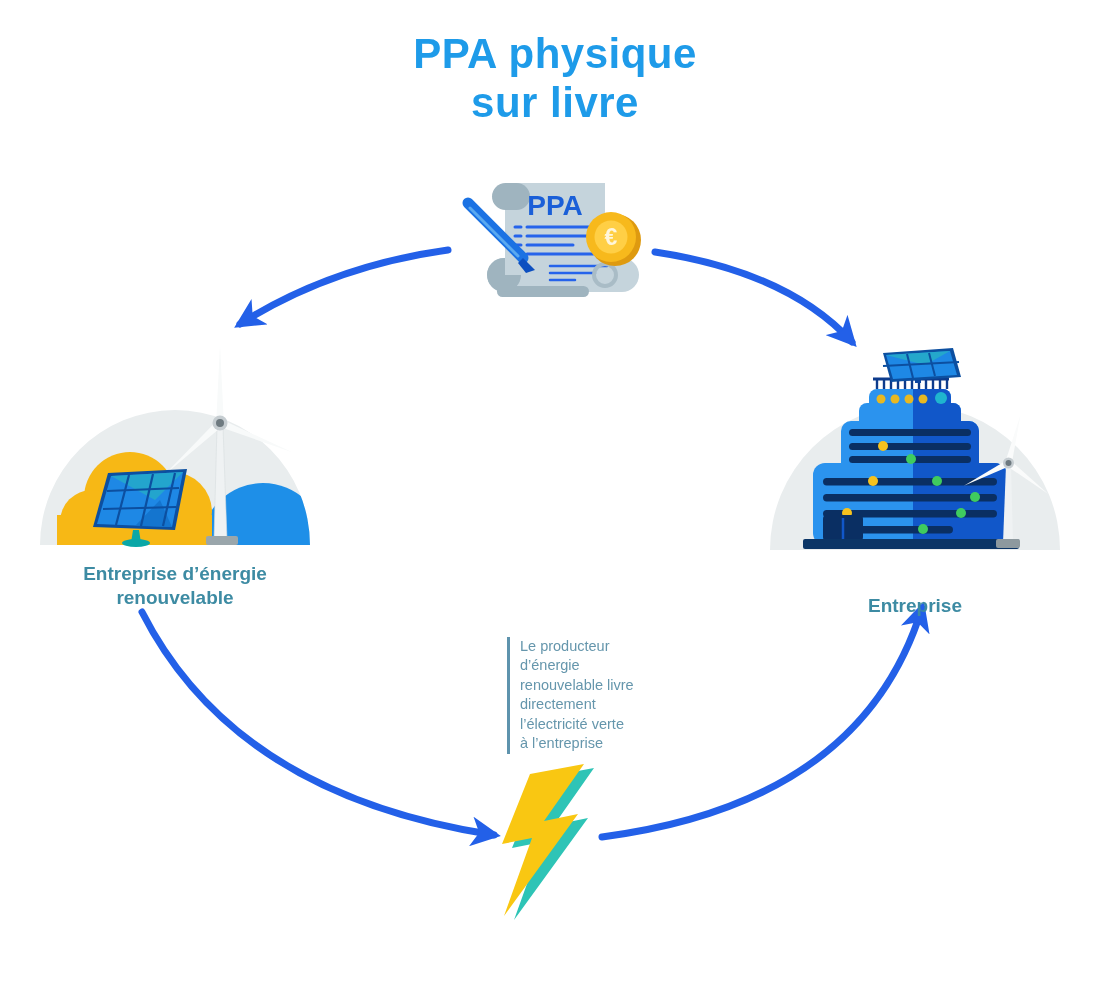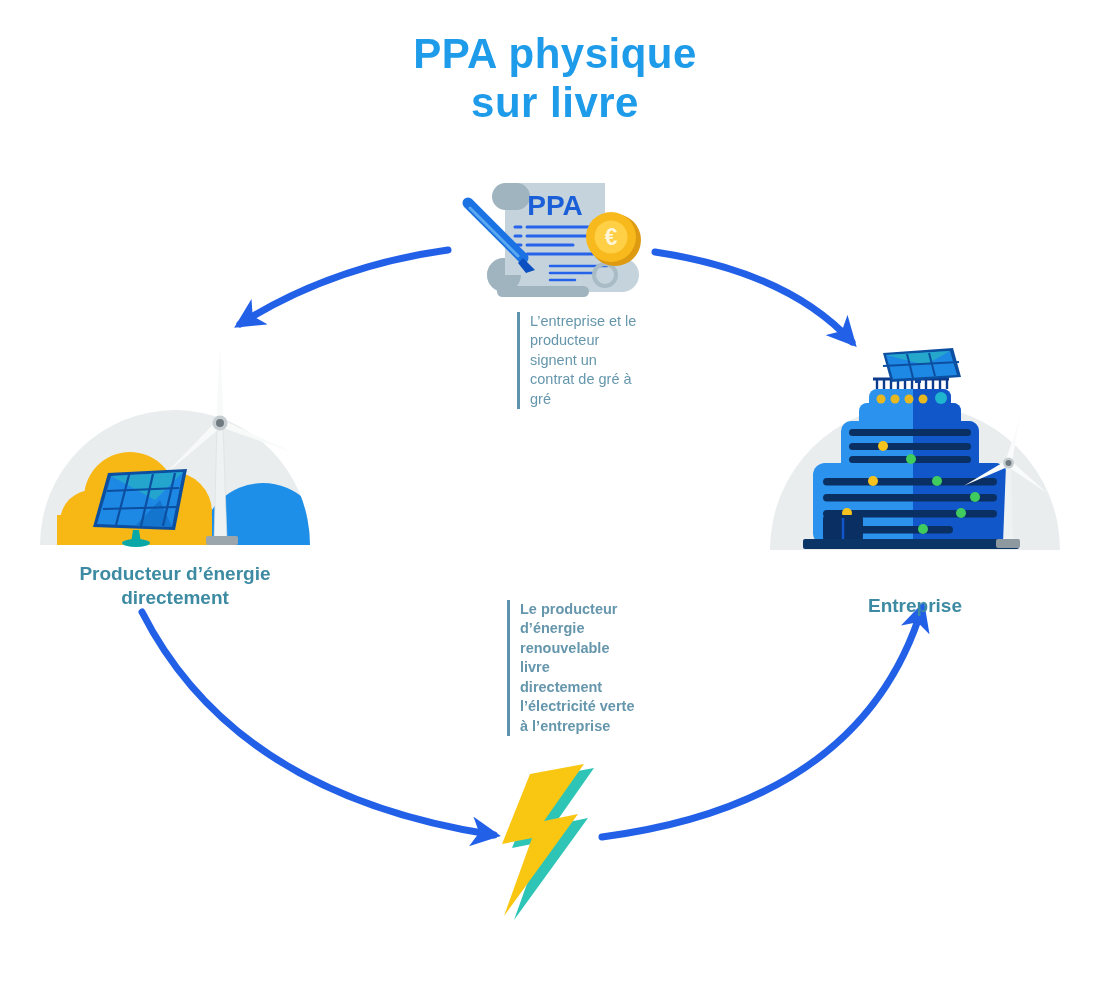--- a/index.html
+++ b/index.html
@@ -35,21 +35,21 @@
   .caption {
     position: absolute;
     z-index: 3;
     border-left: 3px solid #5E93AD;
     padding-left: 10px;
     color: #6596AC;
     font-size: 14.5px;
     line-height: 1.34;
   }
   .caption-contract { top: 312px; left: 517px; width: 122px; }
-  .caption-delivery { top: 600px; left: 507px; width: 128px; font-weight: bold; }
+  .caption-delivery { top: 637px; left: 507px; width: 128px; }
   .node-label {
     position: absolute;
     z-index: 3;
     text-align: center;
     color: #3D8BA3;
     font-weight: 700;
     font-size: 19px;
     line-height: 1.25;
   }
   .label-producer { top: 562px; left: 65px; width: 220px; }
@@ -112,21 +112,20 @@
     </g>
 
     <g>
       <circle cx="160" cy="75" r="26" fill="#DE9A10"></circle>
       <circle cx="156" cy="72" r="25" fill="#F7B91C"></circle>
       <circle cx="156" cy="72" r="16.5" fill="#FFCF45"></circle>
       <text x="156" y="80" text-anchor="middle" font-size="23" font-weight="bold" font-family="Liberation Sans, sans-serif" fill="#FFF6DC">€</text>
     </g>
   </svg>
 
-  <div class="caption caption-contract">L’entreprise et le producteur signent un contrat de gré à gré</div>
 
   <svg class="art" style="left:35px; top:340px;" width="280" height="212" viewBox="0 0 280 212">
     <defs>
       <clipPath id="pdome">
           <path d="M 5 205 A 135 135 0 0 1 275 205 Z"></path>
         </clipPath>
     </defs>
     <path d="M 5 205 A 135 135 0 0 1 275 205 Z" fill="#E9EDEE"></path>
     <g clip-path="url(#pdome)">
       <circle cx="228" cy="205" r="62" fill="#1E8FE8"></circle>
@@ -160,21 +159,21 @@
       <g stroke="#0C4FA0" stroke-width="2.2">
         <line x1="94" y1="135" x2="81" y2="185"></line>
         <line x1="118" y1="134" x2="106" y2="186"></line>
         <line x1="140" y1="133" x2="128" y2="186"></line>
         <line x1="72" y1="151" x2="144" y2="148"></line>
         <line x1="68" y1="169" x2="141" y2="167"></line>
       </g>
     </g>
   </svg>
 
-  <div class="node-label label-producer">Producteur d’énergie directement</div>
+  <div class="node-label label-producer">Entreprise d’énergie renouvelable</div>
 
   <svg class="art" style="left:765px; top:345px;" width="300" height="212" viewBox="0 0 300 212">
     <defs>
       <clipPath id="bclip">
           <rect x="148" y="0" width="160" height="212"></rect>
         </clipPath>
     </defs>
     <path d="M 5 205 A 145 145 0 0 1 295 205 Z" fill="#E9EDEE"></path>
     <g>
 

